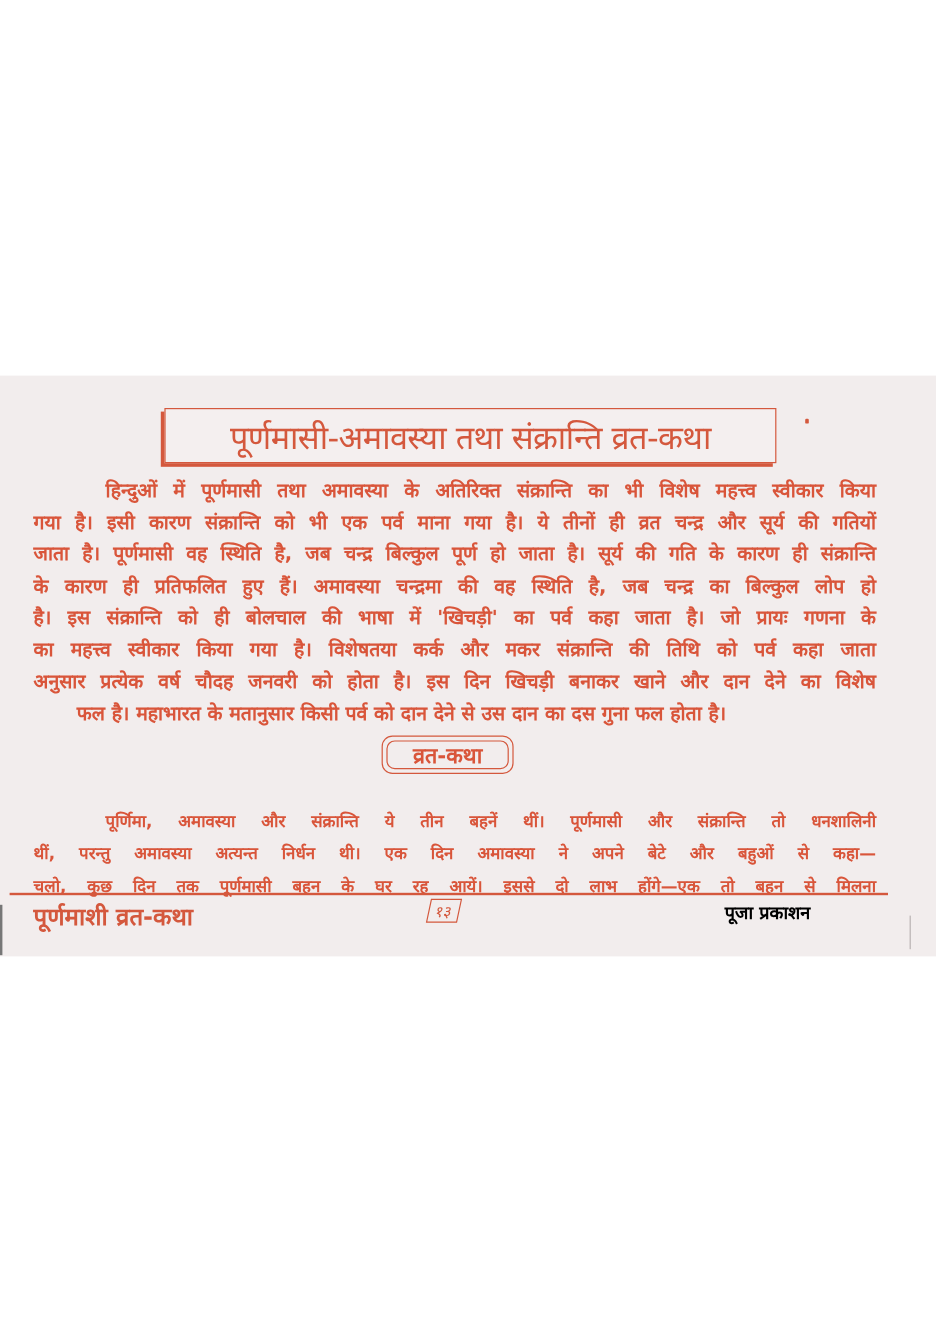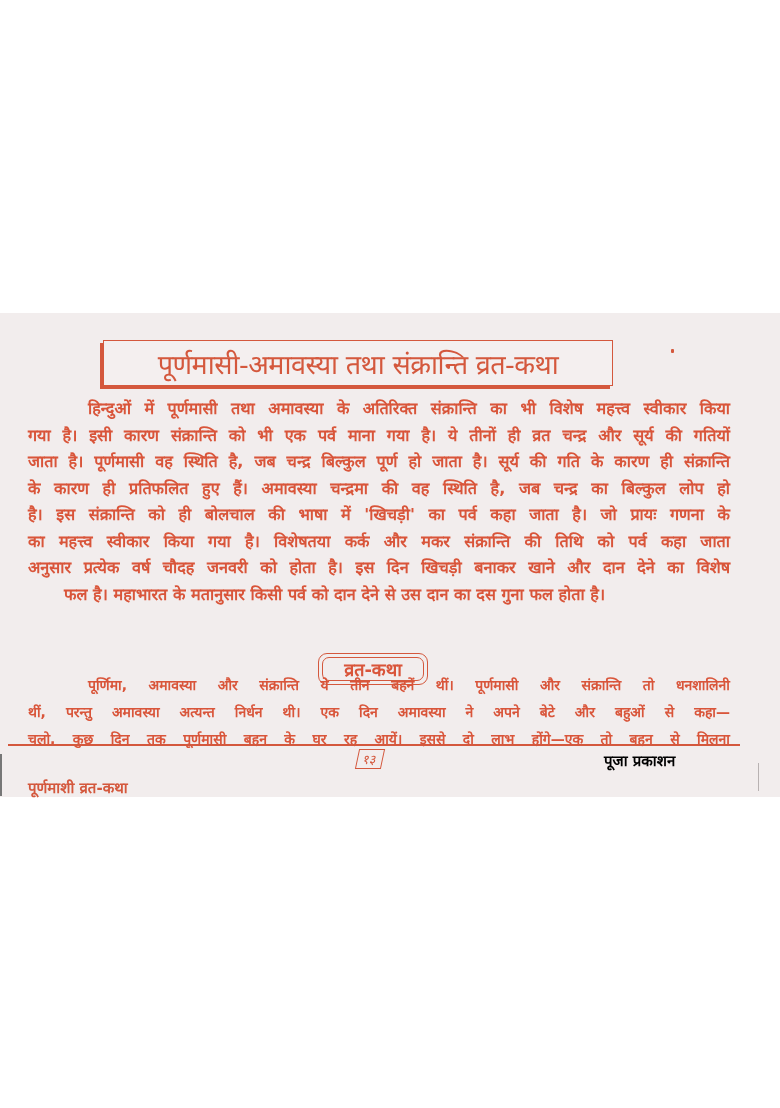--- a/index.html
+++ b/index.html
@@ -6,21 +6,21 @@
   body {
     width: 780px; height: 1108px; background: #ffffff;
     position: relative; overflow: hidden;
     font-family: "DejaVu Sans", sans-serif;
   }
   .page {
     position: absolute; left: 0; top: 313px; width: 780px; height: 484px;
     background: #f2eded;
   }
   .title-box {
-    position: absolute; left: 103px; top: 340px; width: 508px; height: 44px;
+    position: absolute; left: 137px; top: 340px; width: 508px; height: 44px;
     border: 1.5px solid #d4583d;
     box-shadow: -3px 3px 0 #d4583d;
     display: flex; align-items: center; justify-content: center;
     background: #f4efef;
   }
   .title-text {
     color: #d4583d; font-size: 27px; font-weight: normal; white-space: nowrap;
     letter-spacing: -0.5px;
   }
   .dot { position: absolute; left: 671px; top: 349px; width: 3px; height: 4px; background: #d4583d; border-radius: 1px; }
@@ -29,29 +29,29 @@
     font-size: 16.2px; font-weight: bold; line-height: 26.5px;
   }
   .para .line { display: block; white-space: nowrap; text-align: justify; text-align-last: justify; }
   .para .line.last { text-align-last: left; margin-left: 36px; }
   .para1 { top: 396px; }
   .para2 { top: 672px; line-height: 27px; font-size: 14px; }
   .indent { padding-left: 60px; }
   .section-box {
     position: absolute; left: 318px; top: 613px; width: 108px; height: 30px;
     border: 1.5px solid #d4583d; border-radius: 9px;
-    display: flex; align-items: center; justify-content: center; margin-top: 40px;
+    display: flex; align-items: center; justify-content: center;
   }
   .section-box::after {
     content: ""; position: absolute; left: 3px; top: 3px; right: 3px; bottom: 3px;
     border: 1px solid #d4583d; border-radius: 7px;
   }
   .section-text { color: #d9553a; font-size: 18px; font-weight: bold; }
   .footer-rule { position: absolute; left: 8px; top: 744px; width: 732px; height: 2px; background: #d4583d; }
-  .footer-left { position: absolute; left: 28px; top: 750px; color: #d4583d; font-size: 15px; font-weight: bold; margin-top: 27px; }
+  .footer-left { position: absolute; left: 28px; top: 750px; color: #d4583d; font-size: 20px; font-weight: bold; }
   .footer-center {
     position: absolute; left: 357px; top: 749px; color: #d4583d; font-size: 13px;
     border: 1px solid #d4583d; padding: 0 5px; transform: skewX(-12deg);
   }
   .footer-right { position: absolute; left: 604px; top: 750px; color: #000000; font-size: 15px; font-weight: bold; }
   .edge-mark-right { position: absolute; left: 758px; top: 763px; width: 1px; height: 28px; background: #b8b2b2; }
   .edge-mark-left { position: absolute; left: 0; top: 754px; width: 2px; height: 42px; background: #777; }
 </style>
 </head>
 <body>

